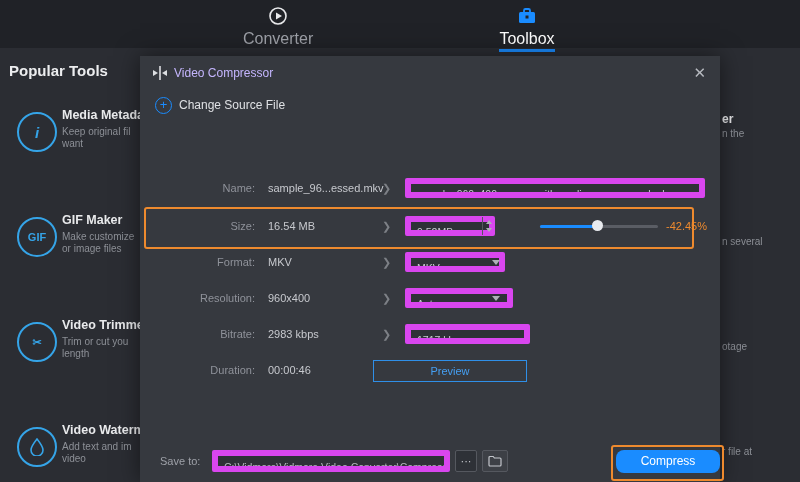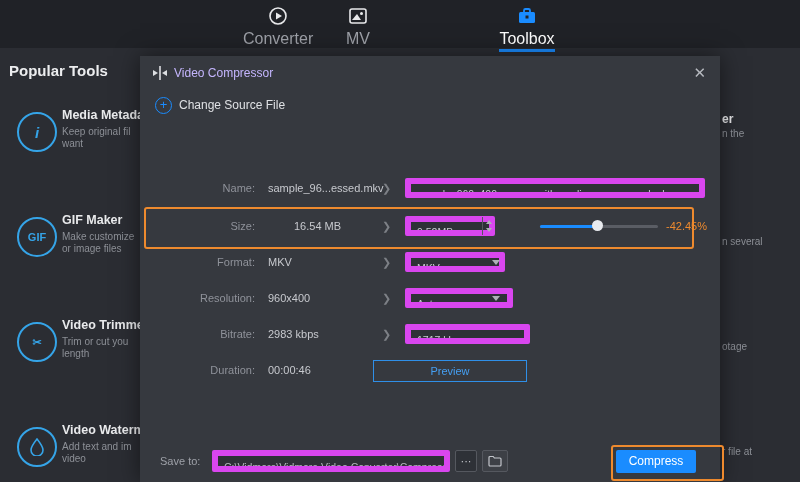--- a/index.html
+++ b/index.html
@@ -56,50 +56,40 @@
   .slider .handle{position:absolute;left:calc(48% - 5px);top:4px;width:11px;height:11px;border-radius:50%;background:#e8eaee;}
   .pct{position:absolute;font-size:11px;color:#ee8a2e;white-space:nowrap;}
   .hl-box{position:absolute;border:2px solid #ee8a2e;border-radius:3px;}
   .preview-btn{position:absolute;left:233px;top:304px;width:152px;height:20px;border:1px solid #2f8fe8;border-radius:0;
     color:#459ff2;font-size:11px;text-align:center;line-height:20px;cursor:pointer;}
   .path-field{left:72px;top:394px;width:238px;height:22px;line-height:22px;color:#b5b8be;}
   .dots-btn{position:absolute;left:315px;top:394px;width:22px;height:22px;background:#2e3137;border:1px solid #55585f;
     border-radius:2px;color:#c9ccd1;text-align:center;line-height:20px;font-size:11px;cursor:pointer;box-sizing:border-box;}
   .folder-btn{position:absolute;left:342px;top:394px;width:26px;height:22px;background:#3d4046;border:1px solid #55585f;
     border-radius:2px;cursor:pointer;box-sizing:border-box;display:flex;align-items:center;justify-content:center;}
-  .compress-btn{position:absolute;left:476px;top:394px;width:80px;height:23px;background:#1a8cff;border-radius:2px;
+  .compress-btn{position:absolute;left:476px;top:394px;width:104px;height:23px;background:#1a8cff;border-radius:8px;
     color:#fff;font-size:12px;text-align:center;line-height:23px;cursor:pointer;}
 </style>
 </head>
 <body>
 
 <div class="screen">
 
   <div class="topbar">
 
     <div class="tab" style="left:243px;">
       <span class="ticon">
         <svg width="20" height="20" viewBox="0 0 20 20">
             <circle cx="10" cy="10" r="8" fill="none" stroke="#e8e9eb" stroke-width="1.6"></circle>
             <polygon points="8,6.5 14,10 8,13.5" fill="#e8e9eb"></polygon>
           </svg>
       </span>
       <span class="tlabel">Converter</span>
     </div>
 
-    <div class="tab" style="left:323px;">
-      <span class="ticon">
-        <svg width="20" height="20" viewBox="0 0 20 20">
-            <rect x="2" y="3" width="16" height="14" rx="2" fill="none" stroke="#e8e9eb" stroke-width="1.6"></rect>
-            <polygon points="4,14 9,8 13,14" fill="#e8e9eb"></polygon>
-            <circle cx="13.5" cy="7.5" r="1.5" fill="#e8e9eb"></circle>
-          </svg>
-      </span>
-      <span class="tlabel">MV</span>
-    </div>
 
 
     <div class="tab active" style="left:492px;">
       <span class="ticon">
         <svg width="20" height="20" viewBox="0 0 20 20">
             <rect x="2" y="6" width="16" height="11" rx="1.5" fill="#1a8cff"></rect>
             <path d="M7 6 V4.5 a1.5 1.5 0 0 1 1.5 -1.5 h3 a1.5 1.5 0 0 1 1.5 1.5 V6" fill="none" stroke="#1a8cff" stroke-width="1.8"></path>
             <rect x="8.5" y="9.5" width="3" height="3" fill="#202227"></rect>
           </svg>
       </span>
@@ -172,21 +162,21 @@
     </div>
 
     <span class="flabel" style="top:126px;">Name:</span>
     <span class="fvalue" style="top:126px;">sample_96...essed.mkv</span>
     <span class="chev" style="left:242px;top:126px;">❯</span>
     <div class="field" style="left:265px;top:122px;width:300px;">sample_960x400_ocean_with_audio_compressed.mkv</div>
 
     <div class="hl-box" style="left:4px;top:151px;width:546px;height:38px;"></div>
 
     <span class="flabel" style="top:164px;">Size:</span>
-    <span class="fvalue" style="top:164px;margin-left:26px;">16.54 MB</span>
+    <span class="fvalue" style="top:164px;">16.54 MB</span>
     <span class="chev" style="left:242px;top:164px;">❯</span>
     <div class="field" style="left:265px;top:160px;width:90px;padding-right:12px;">9.52MB</div>
     <span class="spin" style="left:342px;top:161px;">
       <span class="up"></span>
       <span class="dn"></span>
     </span>
     <div class="slider" style="top:160px;">
       <span class="track"></span>
       <span class="fill"></span>
       <span class="handle"></span>

